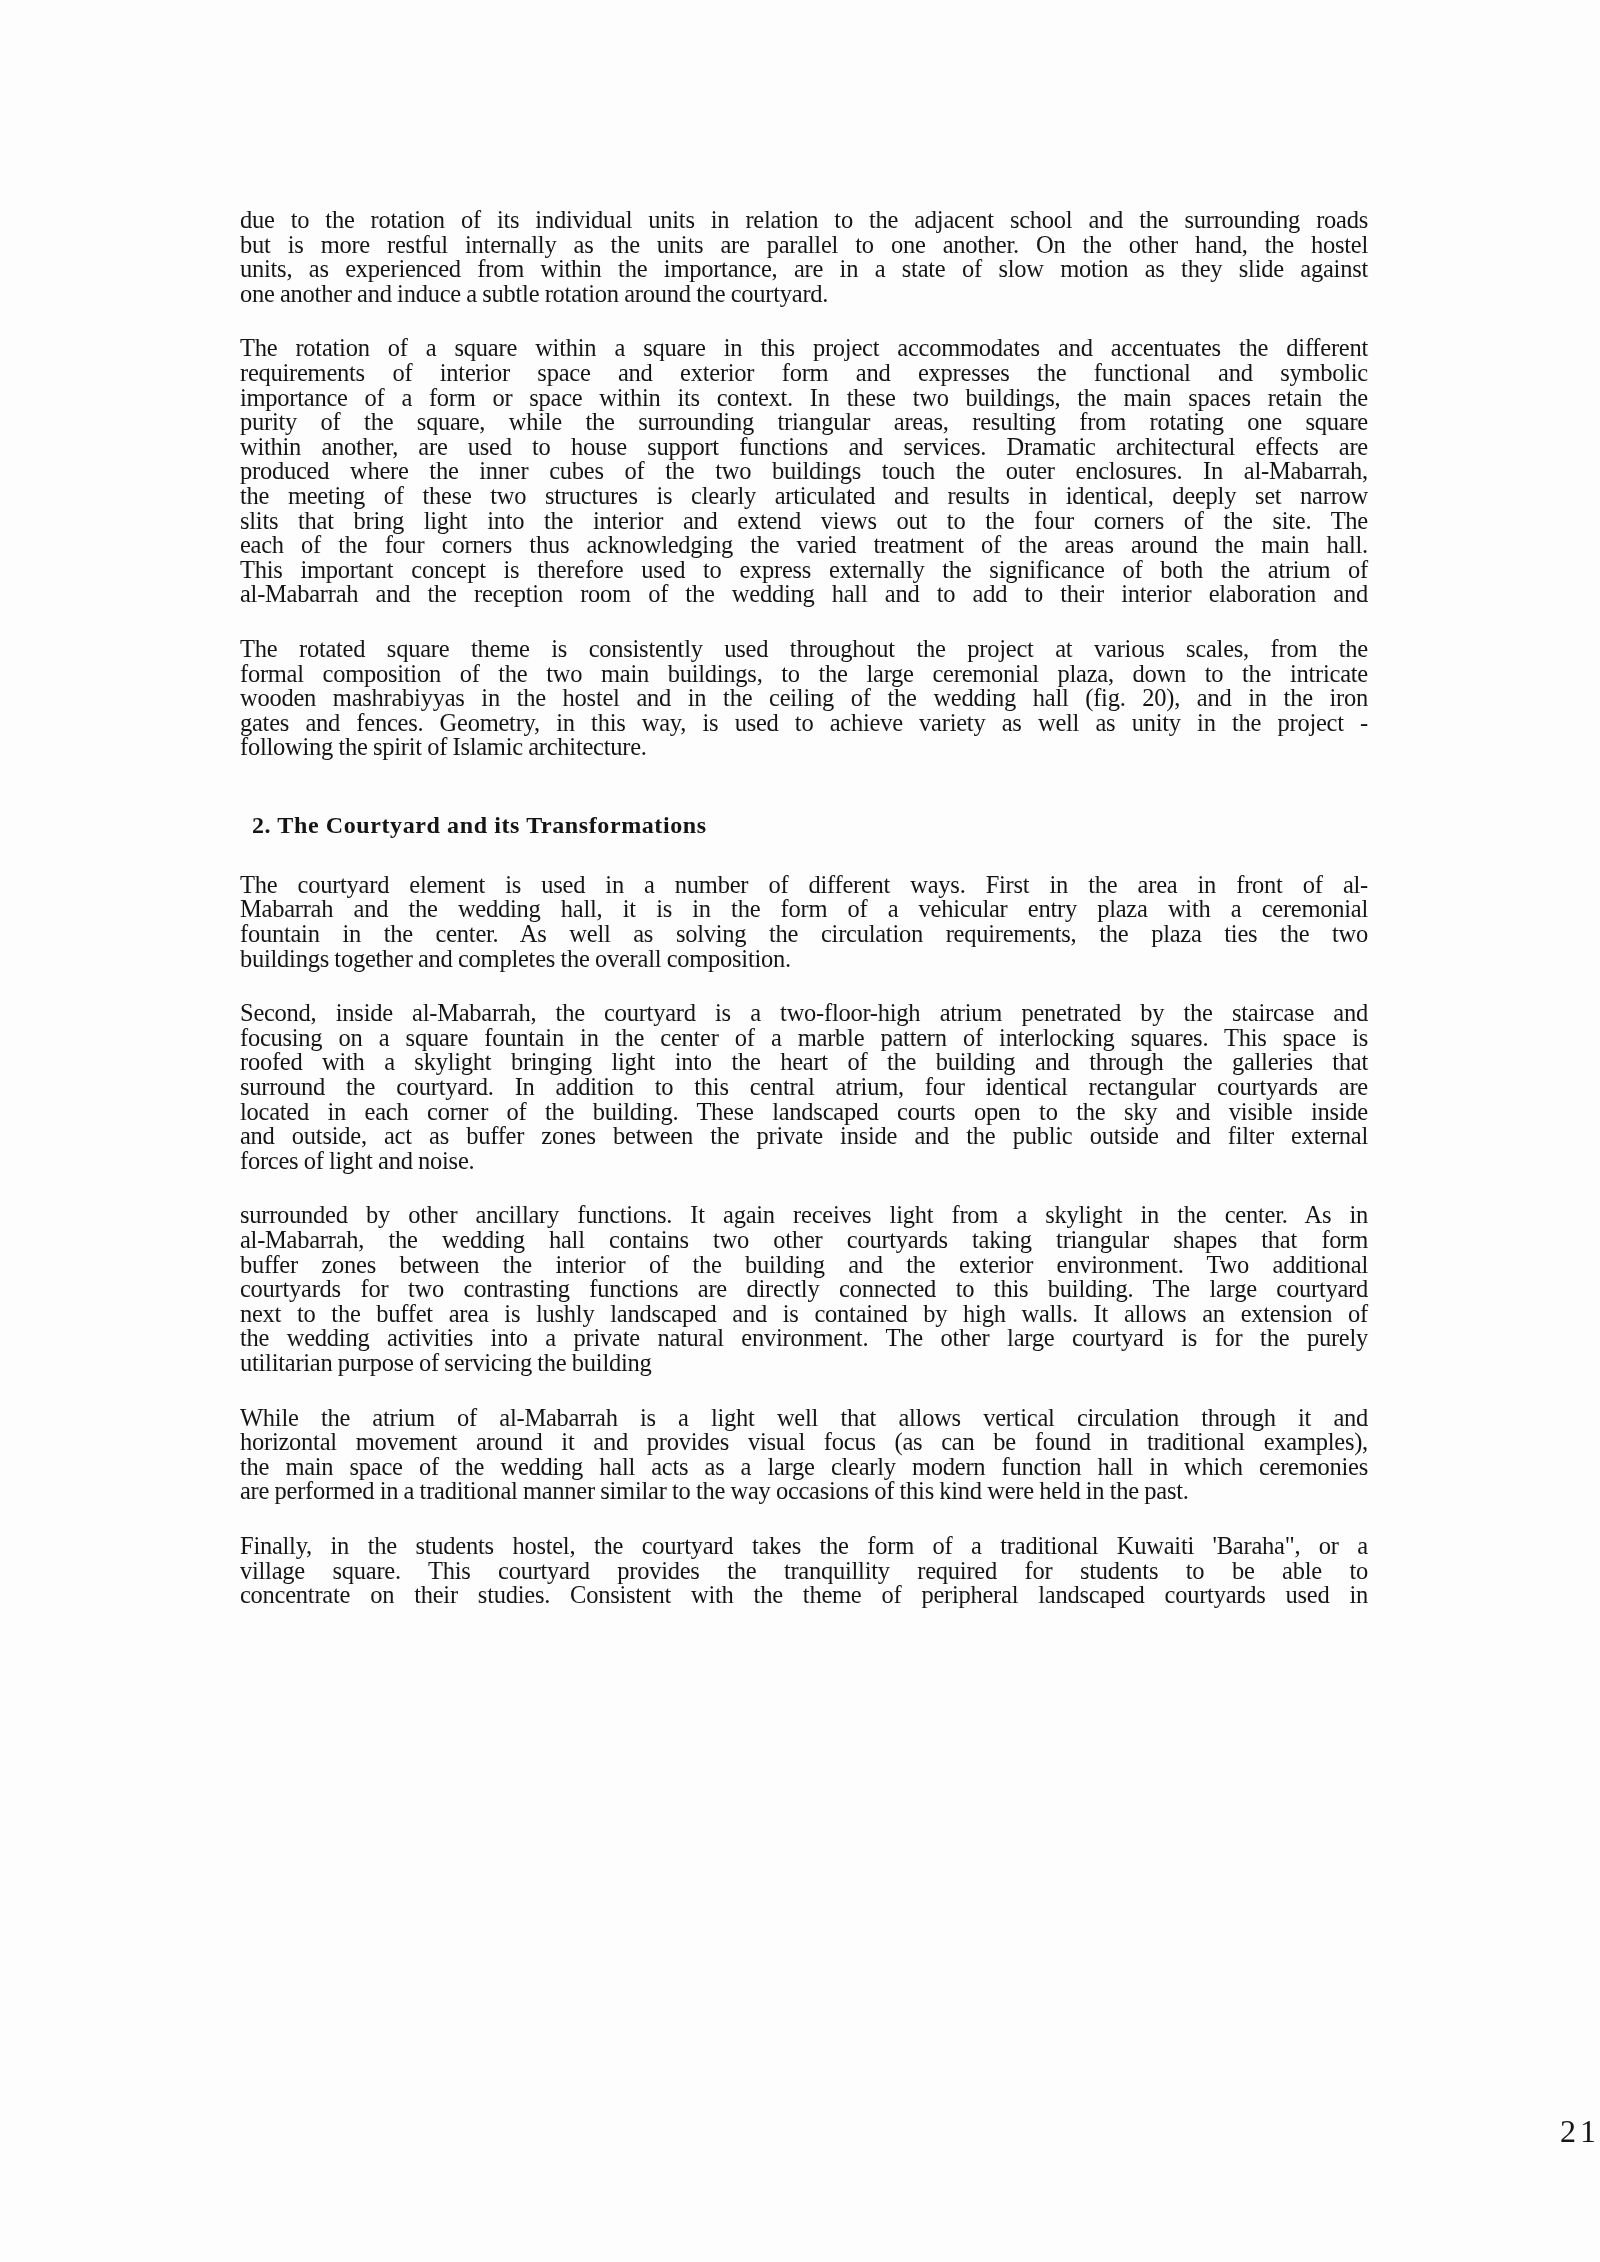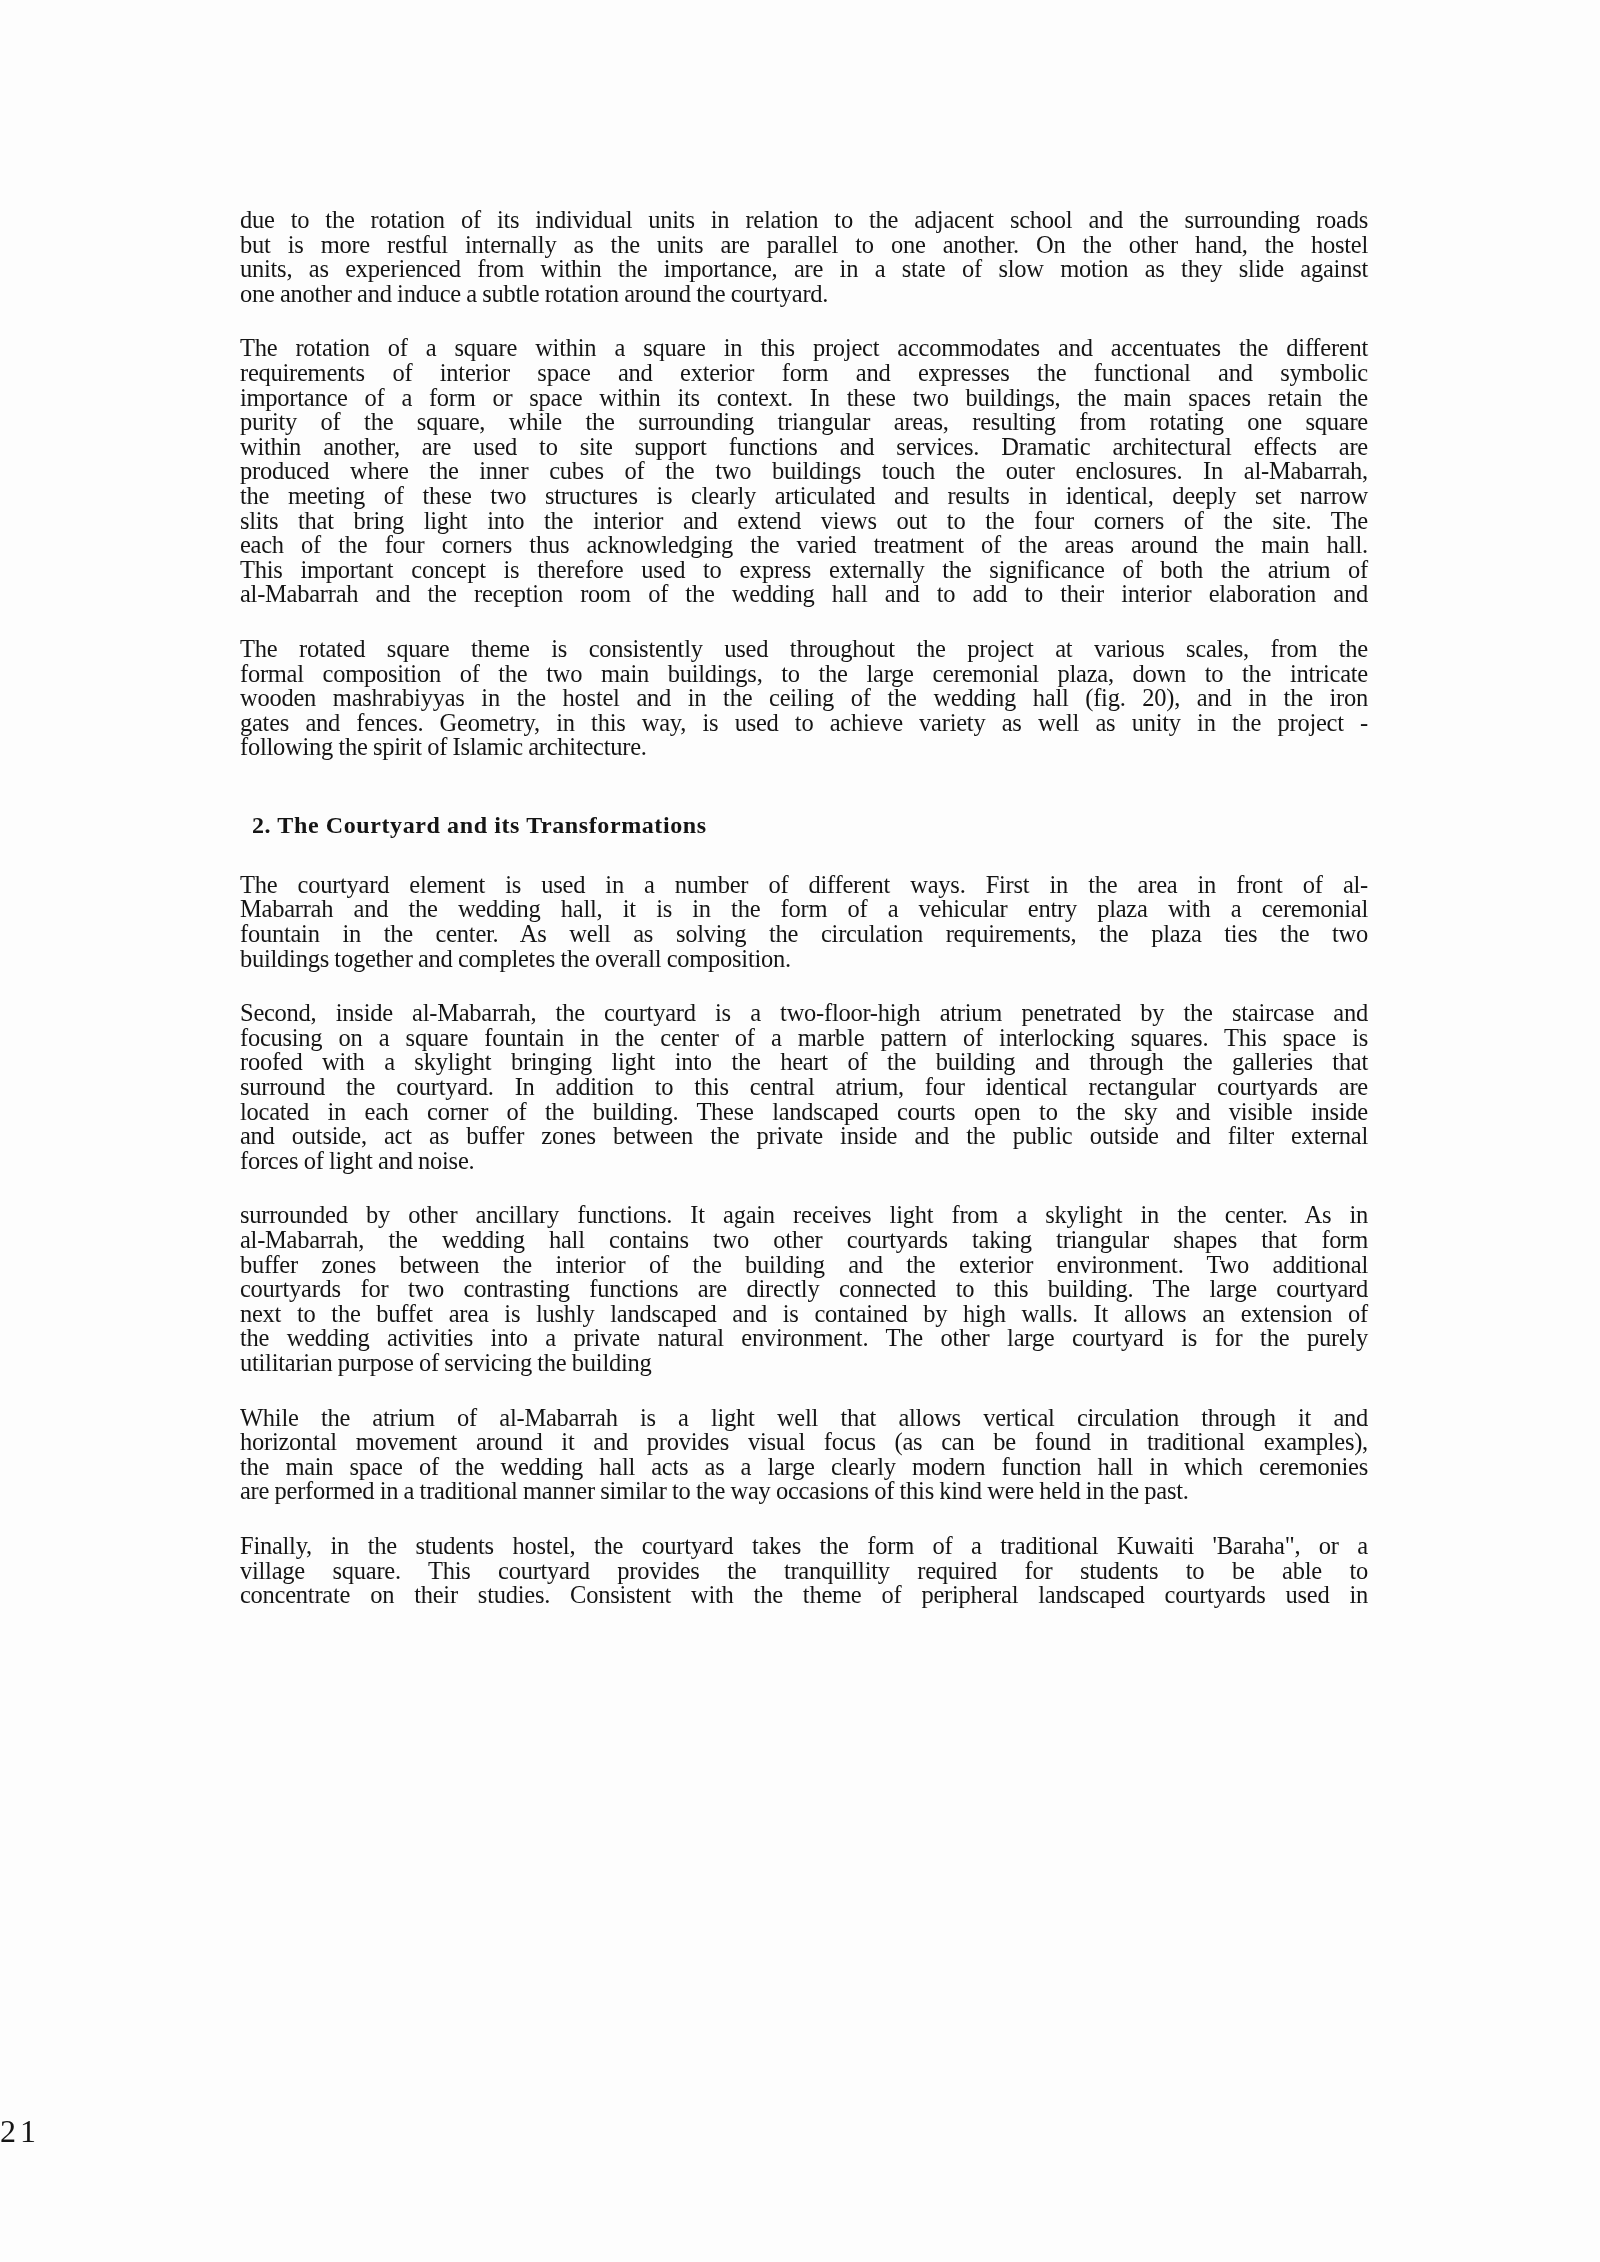--- a/index.html
+++ b/index.html
@@ -44,21 +44,21 @@
       font-weight: bold;
       font-size: 24px;
       letter-spacing: 0.6px;
       margin: 52px 0 34px 12px;
     }
     .page-number {
       position: absolute;
       left: 0;
       width: 1600px;
       top: 2113px;
-      text-align: left;
+      text-align: right;
       font-size: 32px;
       letter-spacing: 4px;
       font-family: "Liberation Serif", "DejaVu Serif", serif;
     }
   </style>
 </head>
 <body>
 
 <div class="page">
 
@@ -67,21 +67,21 @@
         <span class="line">due to the rotation of its individual units in relation to the adjacent school and the surrounding roads</span>
         <span class="line">but is more restful internally as the units are parallel to one another. On the other hand, the hostel</span>
         <span class="line">units, as experienced from within the importance, are in a state of slow motion as they slide against</span>
         <span class="line last">one another and induce a subtle rotation around the courtyard.</span>
       </div>
       <div class="para">
         <span class="line">The rotation of a square within a square in this project accommodates and accentuates the different</span>
         <span class="line">requirements of interior space and exterior form and expresses the functional and symbolic</span>
         <span class="line">importance of a form or space within its context. In these two buildings, the main spaces retain the</span>
         <span class="line">purity of the square, while the surrounding triangular areas, resulting from rotating one square</span>
-        <span class="line">within another, are used to site support functions and services. Dramatic architectural effects are</span>
+        <span class="line">within another, are used to house support functions and services. Dramatic architectural effects are</span>
         <span class="line">produced where the inner cubes of the two buildings touch the outer enclosures. In al-Mabarrah,</span>
         <span class="line">the meeting of these two structures is clearly articulated and results in identical, deeply set narrow</span>
         <span class="line">slits that bring light into the interior and extend views out to the four corners of the site. The</span>
         <span class="line">each of the four corners thus acknowledging the varied treatment of the areas around the main hall.</span>
         <span class="line">This important concept is therefore used to express externally the significance of both the atrium of</span>
         <span class="line">al-Mabarrah and the reception room of the wedding hall and to add to their interior elaboration and</span>
       </div>
       <div class="para">
         <span class="line">The rotated square theme is consistently used throughout the project at various scales, from the</span>
         <span class="line">formal composition of the two main buildings, to the large ceremonial plaza, down to the intricate</span>

